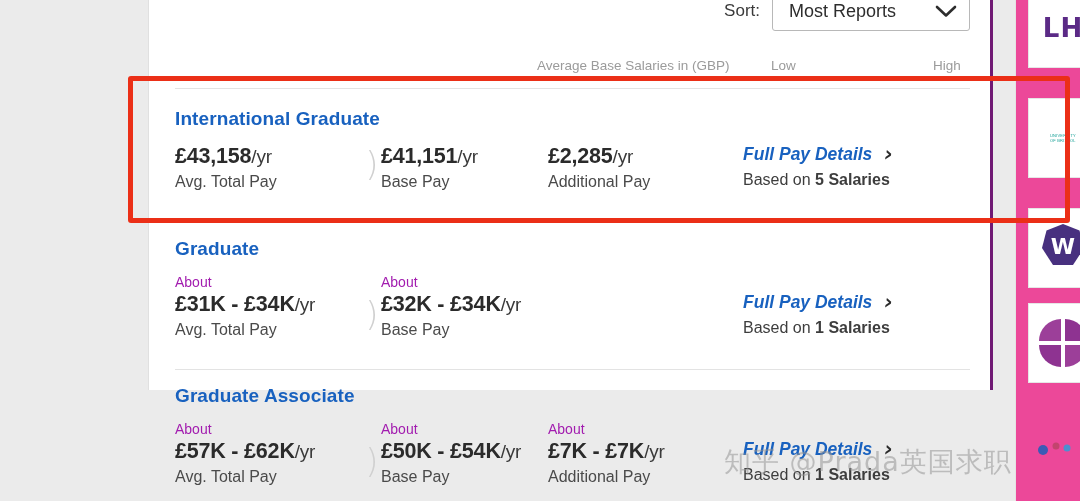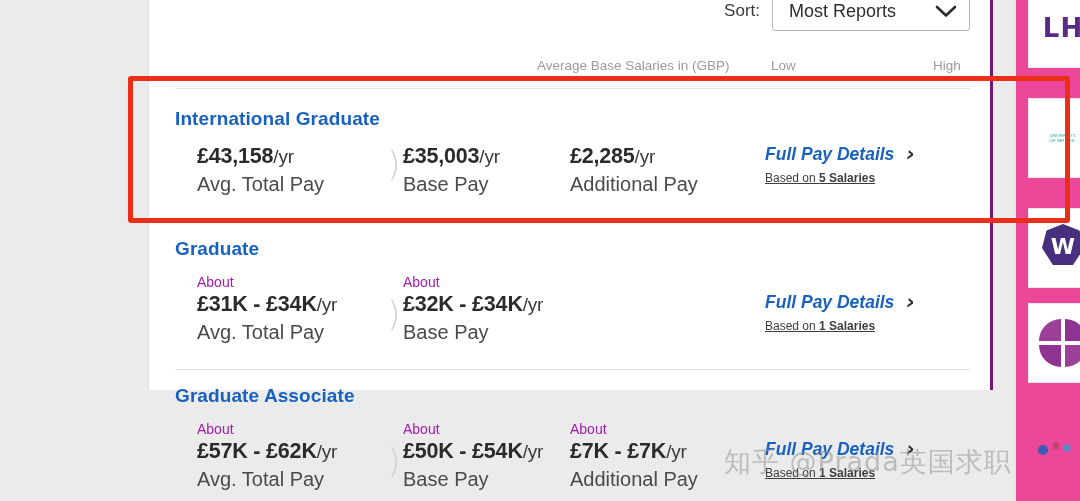--- a/index.html
+++ b/index.html
@@ -154,21 +154,20 @@
     font-size: 19px;
     font-weight: bold;
     color: #1861bf;
     margin: 0 0 14px 0;
     letter-spacing: .1px;
   }
   .pay-row {
     display: flex;
     align-items: flex-start;
     position: relative;
-    margin-left: 22px;
   }
   .pay-col {
     position: relative;
     box-sizing: border-box;
   }
   .pay-col.c1 { width: 206px; }
   .pay-col.c2 { width: 167px; }
   .pay-col.c3 { width: 195px; }
   .pay-col.details { width: 200px; }
 
@@ -184,21 +183,21 @@
     color: #2b2b2b;
     white-space: nowrap;
     letter-spacing: -0.2px;
   }
   .pay-amount .unit {
     font-weight: normal;
     font-size: 19px;
     color: #3a3a3a;
   }
   .pay-sub {
-    font-size: 20px;
+    font-size: 16px;
     color: #4a4a4a;
     margin-top: 4px;
   }
 
   .chevron-sep {
     position: absolute;
     top: 4px;
     width: 18px;
     height: 44px;
     color: #d0d0d0;
@@ -221,25 +220,24 @@
   }
   .details-arrow {
     margin-left: 12px;
     font-size: 21px;
     color: #2b2b2b;
     font-weight: bold;
     font-family: "DejaVu Sans", sans-serif;
     line-height: 1;
   }
   .based-on {
-    font-size: 12px;
+    font-size: 16px;
     color: #3d3d3d;
     margin-top: 6px;
     white-space: nowrap;
-    text-decoration: underline;
   }
   .based-on b { font-weight: bold; }
 
   
   #highlight-box {
     position: absolute;
     left: 128px;
     top: 76px;
     width: 942px;
     height: 147px;
@@ -305,21 +303,21 @@
         <div class="pay-col c1">
           <div class="pay-amount">
             <span>£43,158</span><span class="unit">/yr</span>
           </div>
           <div class="pay-sub">Avg. Total Pay</div>
           <div class="chevron-sep" style="left:188px;top:-2px;">)</div>
         </div>
 
         <div class="pay-col c2">
           <div class="pay-amount">
-            <span>£35,003</span><span class="unit">/yr</span>
+            <span>£41,151</span><span class="unit">/yr</span>
           </div>
           <div class="pay-sub">Base Pay</div>
         </div>
 
         <div class="pay-col c3">
           <div class="pay-amount">
             <span>£2,285</span><span class="unit">/yr</span>
           </div>
           <div class="pay-sub">Additional Pay</div>
         </div>

